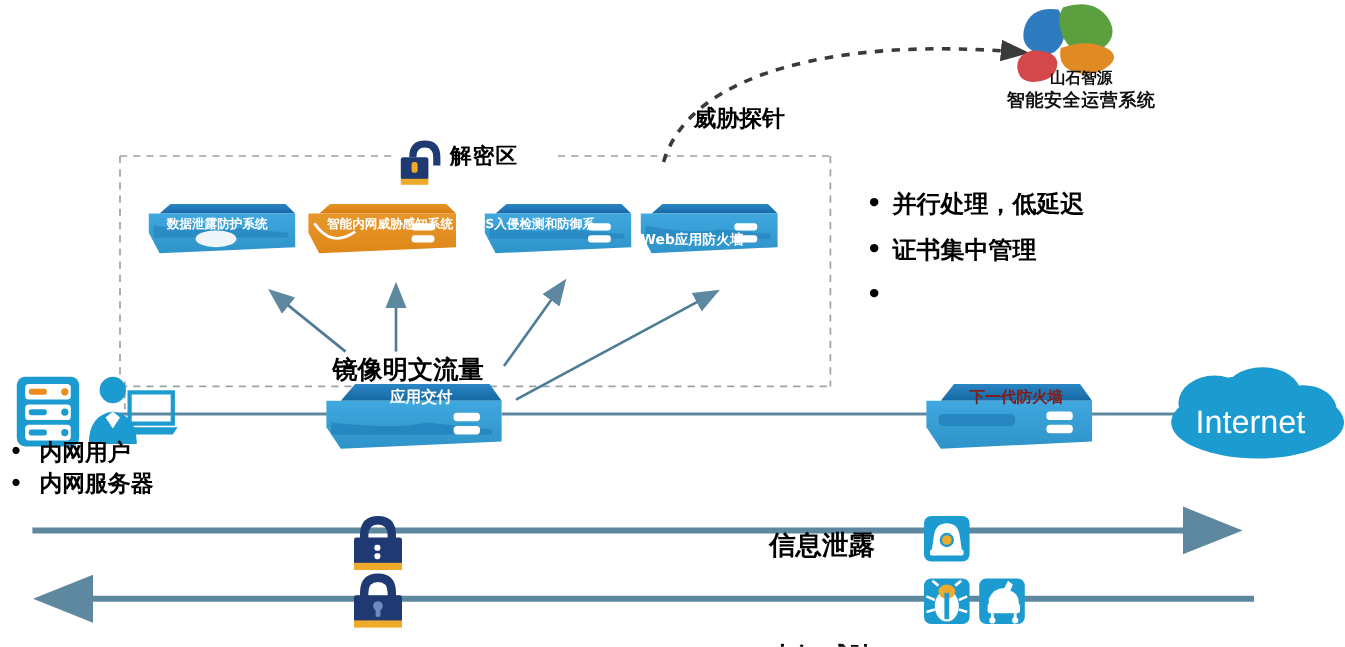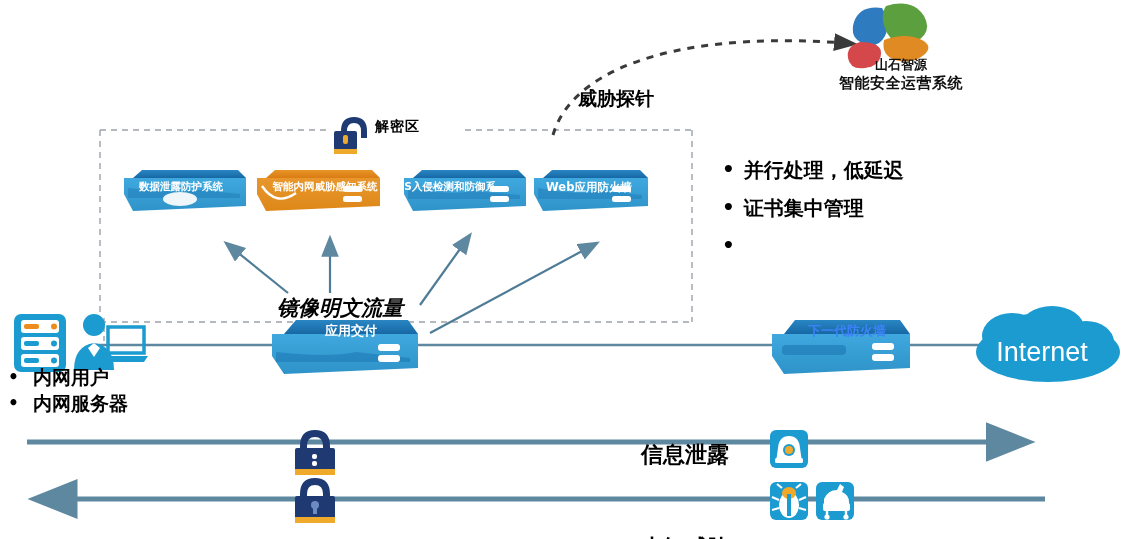--- a/index.html
+++ b/index.html
@@ -4,21 +4,21 @@
 <style>
   html,body{margin:0;padding:0;background:#ffffff;}
   body{width:1121px;height:539px;position:relative;overflow:hidden;
        font-family:"Liberation Sans","DejaVu Sans",sans-serif;}
   .stage{position:absolute;left:0;top:0;width:1121px;height:539px;}
   svg.layer{position:absolute;left:0;top:0;width:1121px;height:539px;overflow:visible;}
   .abs{position:absolute;}
 
   
   .cn{font-family:"DejaVu Sans","Liberation Sans",sans-serif;font-weight:bold;color:#000;}
-  .zone-title{font-size:14px;letter-spacing:1px;}
+  .zone-title{font-size:18px;letter-spacing:1px;}
   .probe-label{font-size:19px;}
   .mirror-label{font-size:21px;}
   .logo-l1{font-size:13px;color:#111;text-align:center;font-weight:bold;}
   .logo-l2{font-size:15px;color:#111;text-align:center;font-weight:bold;letter-spacing:.5px;}
   .bullet-row{display:flex;align-items:flex-start;gap:9px;font-size:20px;line-height:1.25;margin-bottom:13px;}
   .bullet-dot{font-size:20px;line-height:1.1;}
   .left-row{display:flex;align-items:center;gap:14px;font-size:19px;line-height:1.2;margin-bottom:3px;}
   .left-dot{font-size:17px;}
   .cloud-txt{color:#fff;font-size:27px;font-family:"Liberation Sans",sans-serif;}
 </style>
@@ -221,33 +221,33 @@
 
   <div class="abs cn" style="left:124px;top:180px;width:114px;text-align:center;font-size:10.5px;color:#fff;">
     <span>数据泄露防护系统</span>
   </div>
   <div class="abs cn" style="left:257px;top:180px;width:136px;text-align:center;font-size:10.5px;color:#fff;">
     <span>智能内网威胁感知系统</span>
   </div>
   <div class="abs cn" style="left:384px;top:180px;width:122px;text-align:left;font-size:10.5px;color:#fff;">
     <span>IDPS入侵检测和防御系统</span>
   </div>
-  <div class="abs cn" style="left:534px;top:180px;width:110px;text-align:center;font-size:11.5px;color:#fff;">
+  <div class="abs cn" style="left:534px;top:192px;width:110px;font-size:11.5px;color:#fff;">
     <span>Web应用防火墙</span>
   </div>
 
   <div class="abs cn zone-title" style="left:375px;top:118px;">
     <span>解密区</span>
   </div>
 
   <div class="abs cn probe-label" style="left:578px;top:86px;">
     <span>威胁探针</span>
   </div>
 
-  <div class="abs cn mirror-label" style="left:277px;top:294px;font-style:italic;">
+  <div class="abs cn mirror-label" style="left:277px;top:294px;">
     <span>镜像明文流量</span>
   </div>
 
   <div class="abs" style="left:812px;top:56px;width:178px;">
     <div class="cn logo-l1">山石智源</div>
     <div class="cn logo-l2">智能安全运营系统</div>
   </div>
 
   <div class="abs" style="left:722px;top:158px;width:280px;">
     <div class="cn bullet-row">
@@ -270,21 +270,21 @@
     </div>
     <div class="cn left-row">
       <span class="left-dot">•</span>
       <span>内网服务器</span>
     </div>
   </div>
 
   <div class="abs cn" style="left:284px;top:322px;width:134px;text-align:center;font-size:13px;color:#fff;">
     <span>应用交付</span>
   </div>
-  <div class="abs cn" style="left:784px;top:322px;width:126px;text-align:center;font-size:13px;color:#3b82f6;">
+  <div class="abs cn" style="left:784px;top:322px;width:126px;text-align:center;font-size:13px;color:#7f1d1d;">
     <span>下一代防火墙</span>
   </div>
   <div class="abs cloud-txt" style="left:978px;top:337px;width:128px;text-align:center;">
     <span>Internet</span>
   </div>
 
   <div class="abs cn" style="left:641px;top:440px;font-size:22px;">
     <span>信息泄露</span>
   </div>
   <div class="abs cn" style="left:641px;top:485px;font-size:22px;margin-top:48px;">

